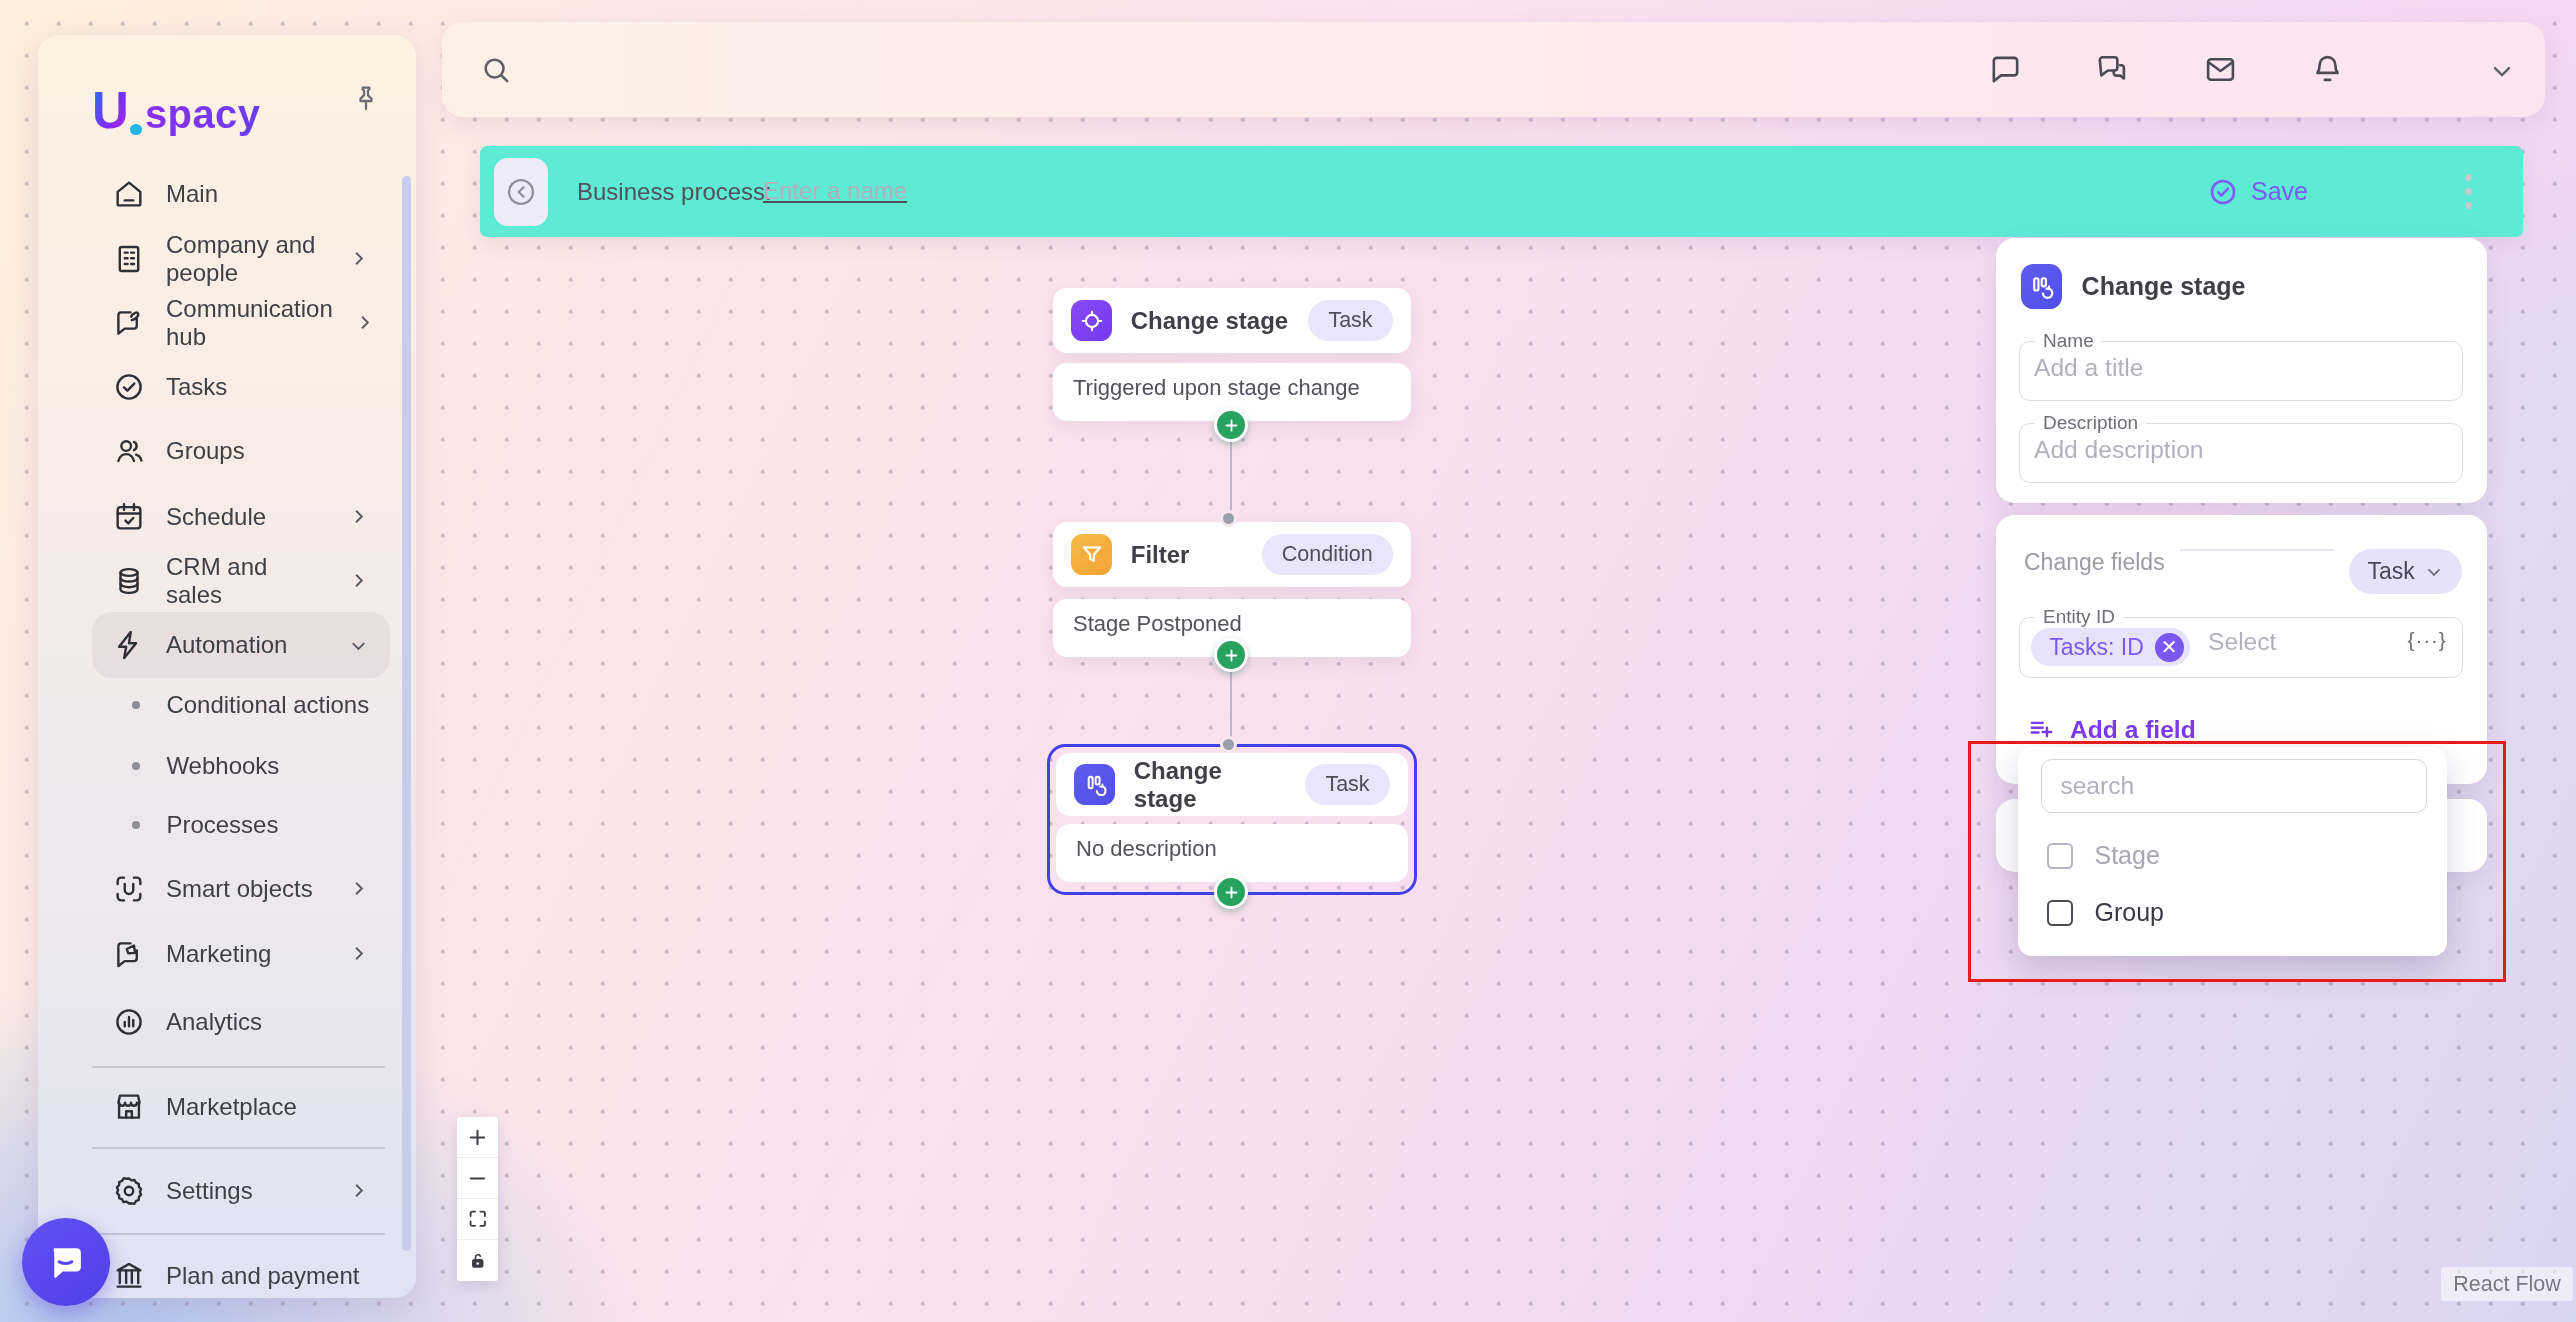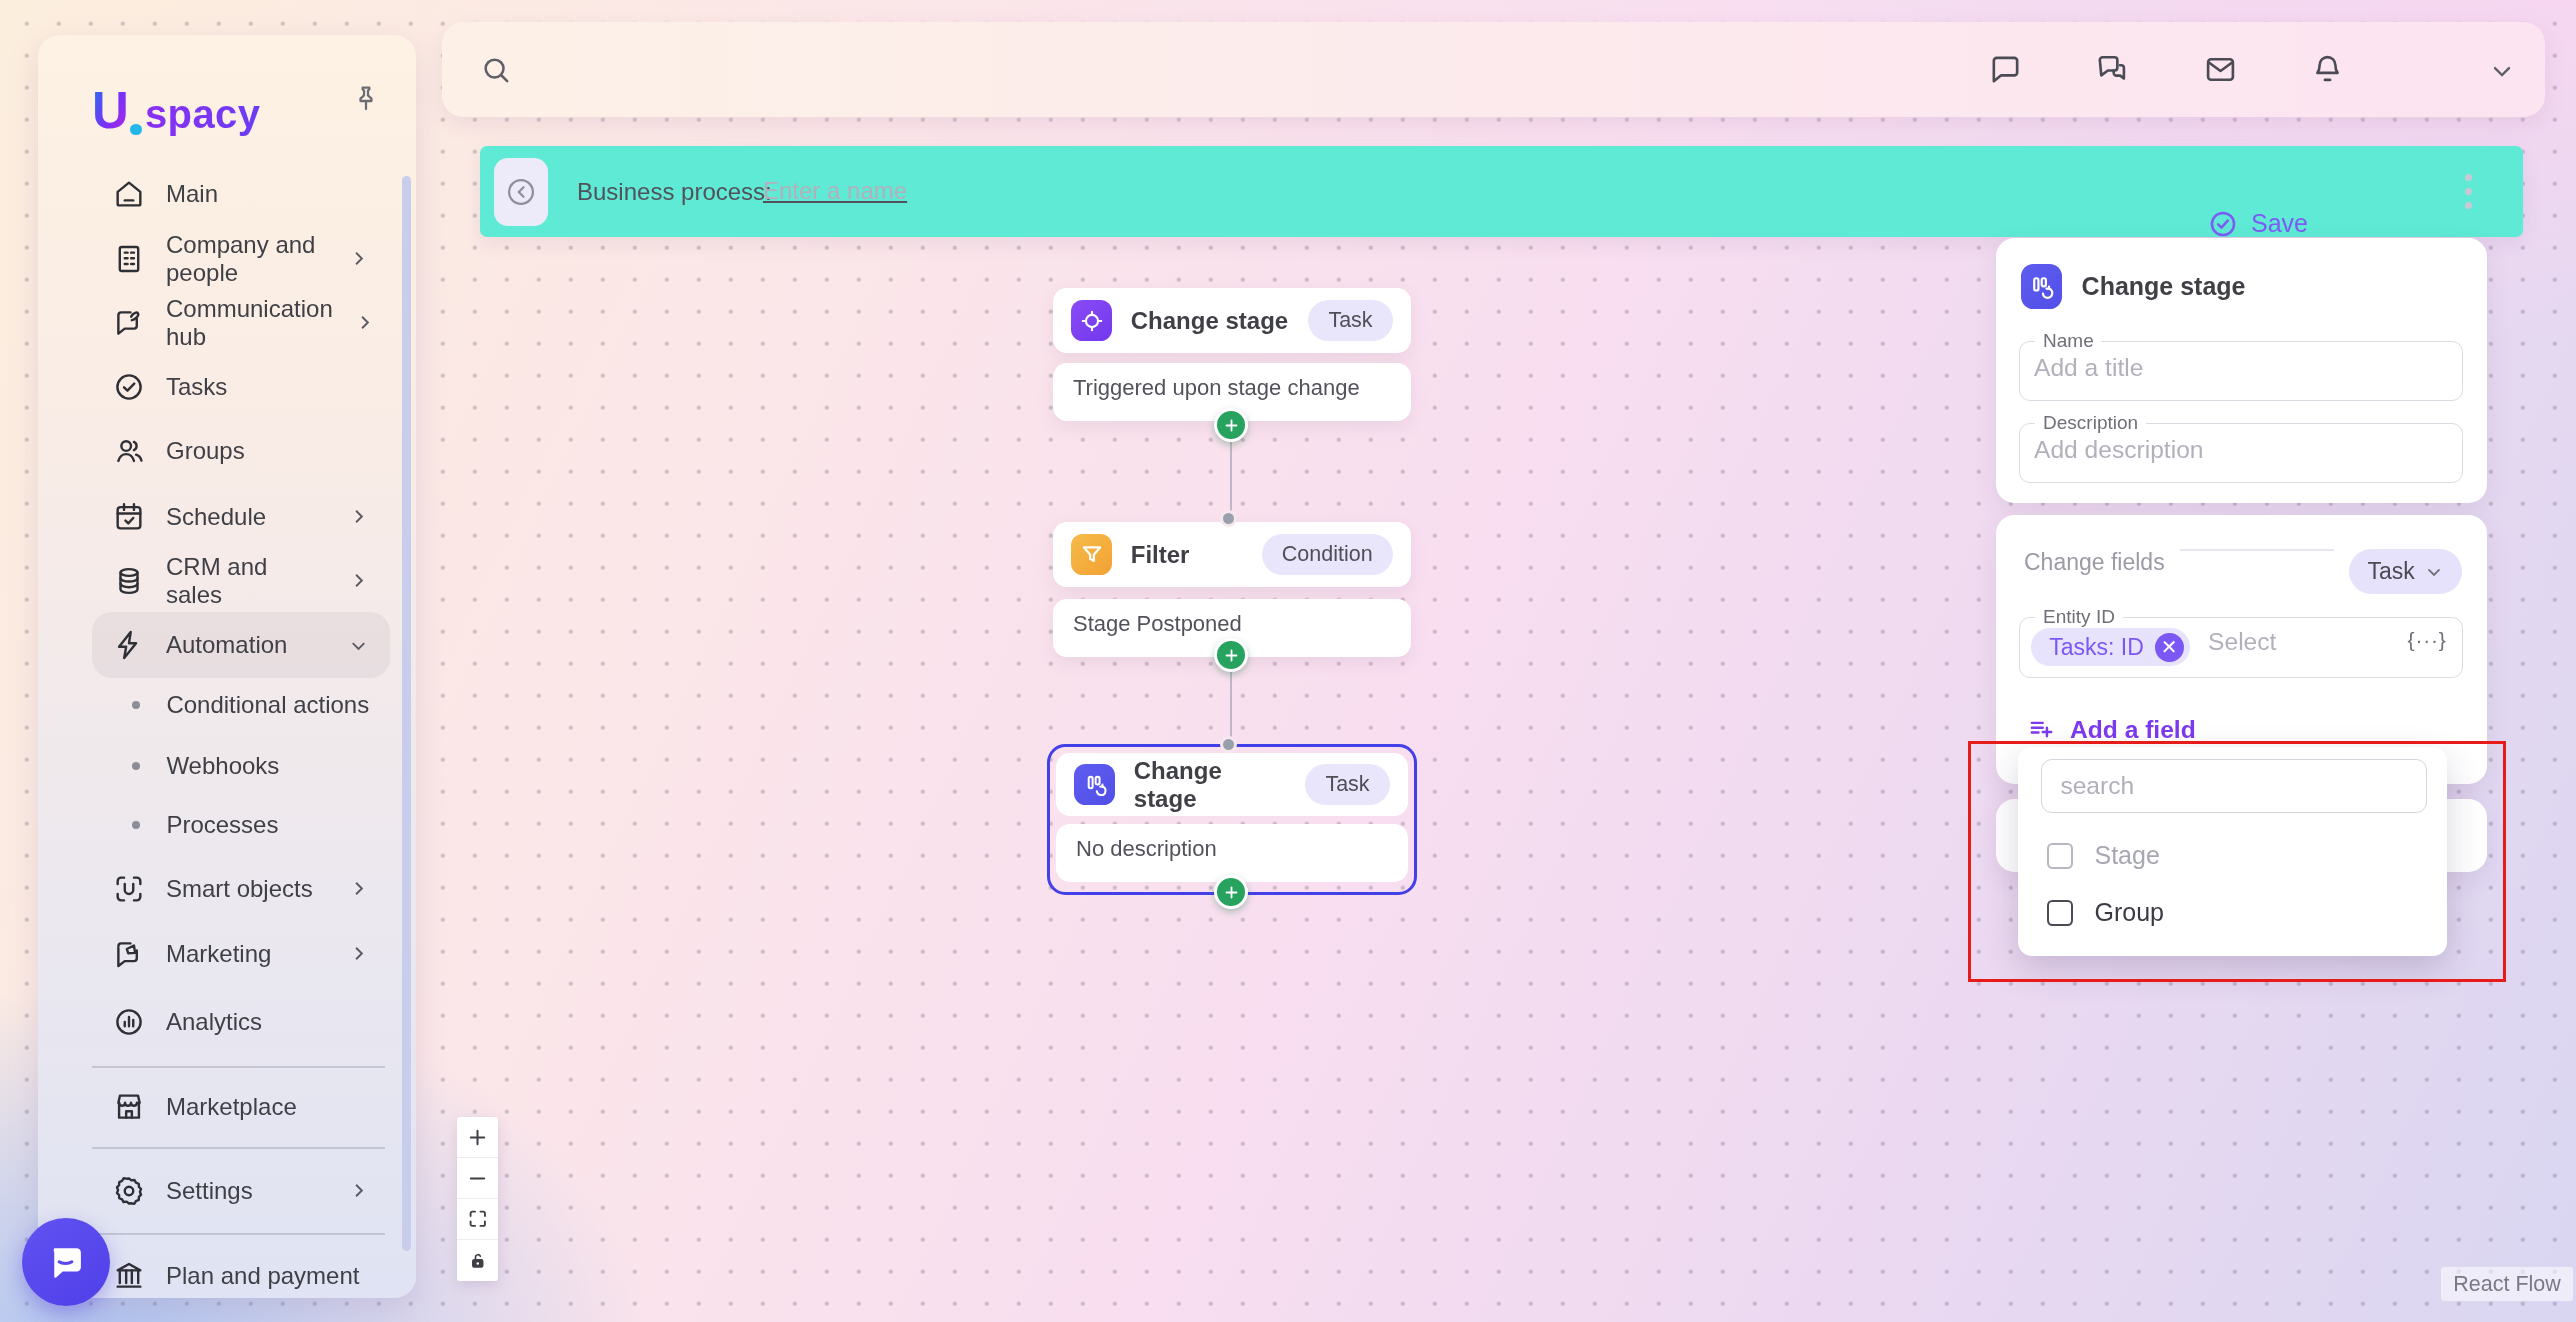--- a/index.html
+++ b/index.html
@@ -52,21 +52,21 @@
       radial-gradient(23px 20px at 58% 92%, #e8b62e 0 60%, rgba(232,182,46,0) 66%),
       radial-gradient(46px 46px at 62% 38%, #caa58b 0 45%, rgba(202,165,139,0) 60%),
       linear-gradient(150deg,#9a9a9a 0%,#6f6f6f 35%,#46413a 100%); }
   .status { position:absolute; left:2436px; top:84px; width:23px; height:23px; border-radius:50%; background:#2bb673; border:3.8px solid #fff; }
 
   
   .fheader { left:480px; top:146px; width:2043px; height:91px; background:#5eead4; border-radius:7px; z-index:3; box-shadow:0 6.1px 18.4px rgba(120,90,140,.10); }
   .backbtn { position:absolute; left:14px; top:11.5px; width:54px; height:68px; border-radius:14px; background:#edebfa; display:flex; align-items:center; justify-content:center; color:#8f8f9b; cursor:pointer; }
   .bp-label { position:absolute; left:97px; top:0; height:91px; display:flex; align-items:center; font-size:24px; color:#52525b; }
   .bp-input { position:absolute; left:283px; top:24.6px; width:691px; height:41px; font-size:24px; color:#52525b;text-decoration:underline; }
-  .savebtn { position:absolute; right:215px; top:0; height:91px; display:flex; align-items:center; gap:12.3px; color:#7c5cf5; font-size:25px; cursor:pointer;margin-top:32px; }
+  .savebtn { position:absolute; right:215px; top:0; height:91px; display:flex; align-items:center; gap:12.3px; color:#7c5cf5; font-size:25px; cursor:pointer; }
   .kebab { position:absolute; right:51px; top:28px; height:35px; display:flex; flex-direction:column; justify-content:space-between; cursor:pointer; }
   .kebab i { width:7px; height:7px; border-radius:50%; background:#c9c9d2; }
 
   
   .edge { position:absolute; width:2.3px; background:#bdb6c6; left:1230px; z-index:1; }
   .handle { position:absolute; left:1220px; width:17px; height:17px; border-radius:50%; background:#9aa0ab; border:3.1px solid #f6e7ef; z-index:3; }
   .pluscircle { position:absolute; left:1214px; width:34px; height:34px; border-radius:50%; background:#27a35f; border:3.1px solid #fff; box-shadow:0 3.1px 7.7px rgba(40,120,80,.35); display:flex; align-items:center; justify-content:center; color:#fff; z-index:3; cursor:pointer; }
   .ncard { position:absolute; left:1053px; width:358px; background:#fff; border-radius:14px; box-shadow:0 6.1px 17px rgba(120,90,140,.10); z-index:2; }
   .nhead { display:flex; align-items:center; gap:18.4px; padding:0 18.4px; }
   .nicon { width:41px; height:41px; border-radius:11.5px; display:flex; align-items:center; justify-content:center; color:#fff; flex:0 0 41px; }

